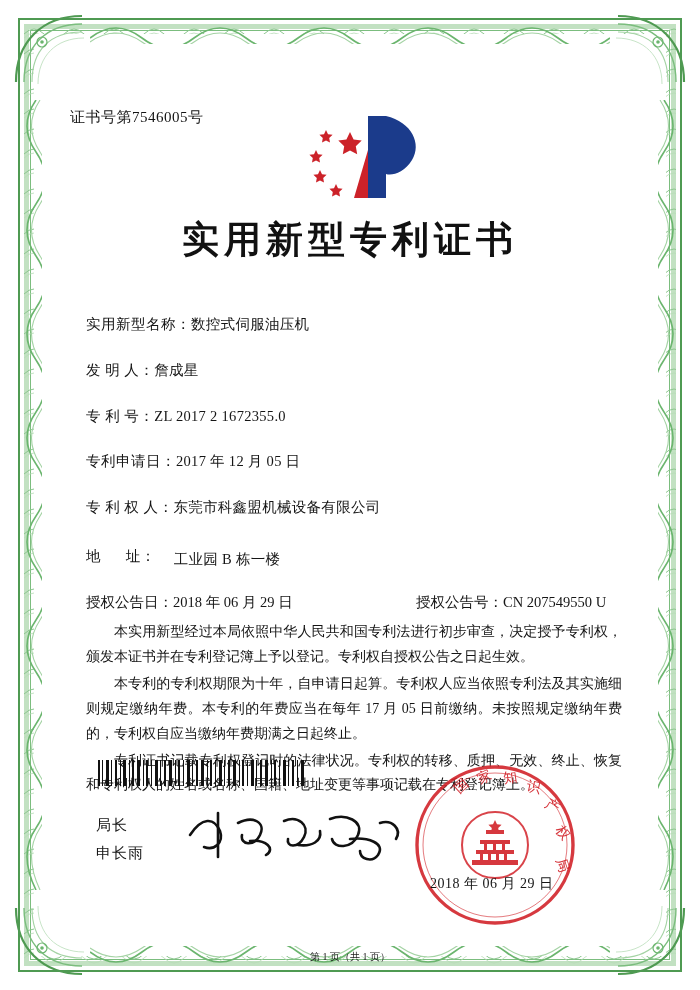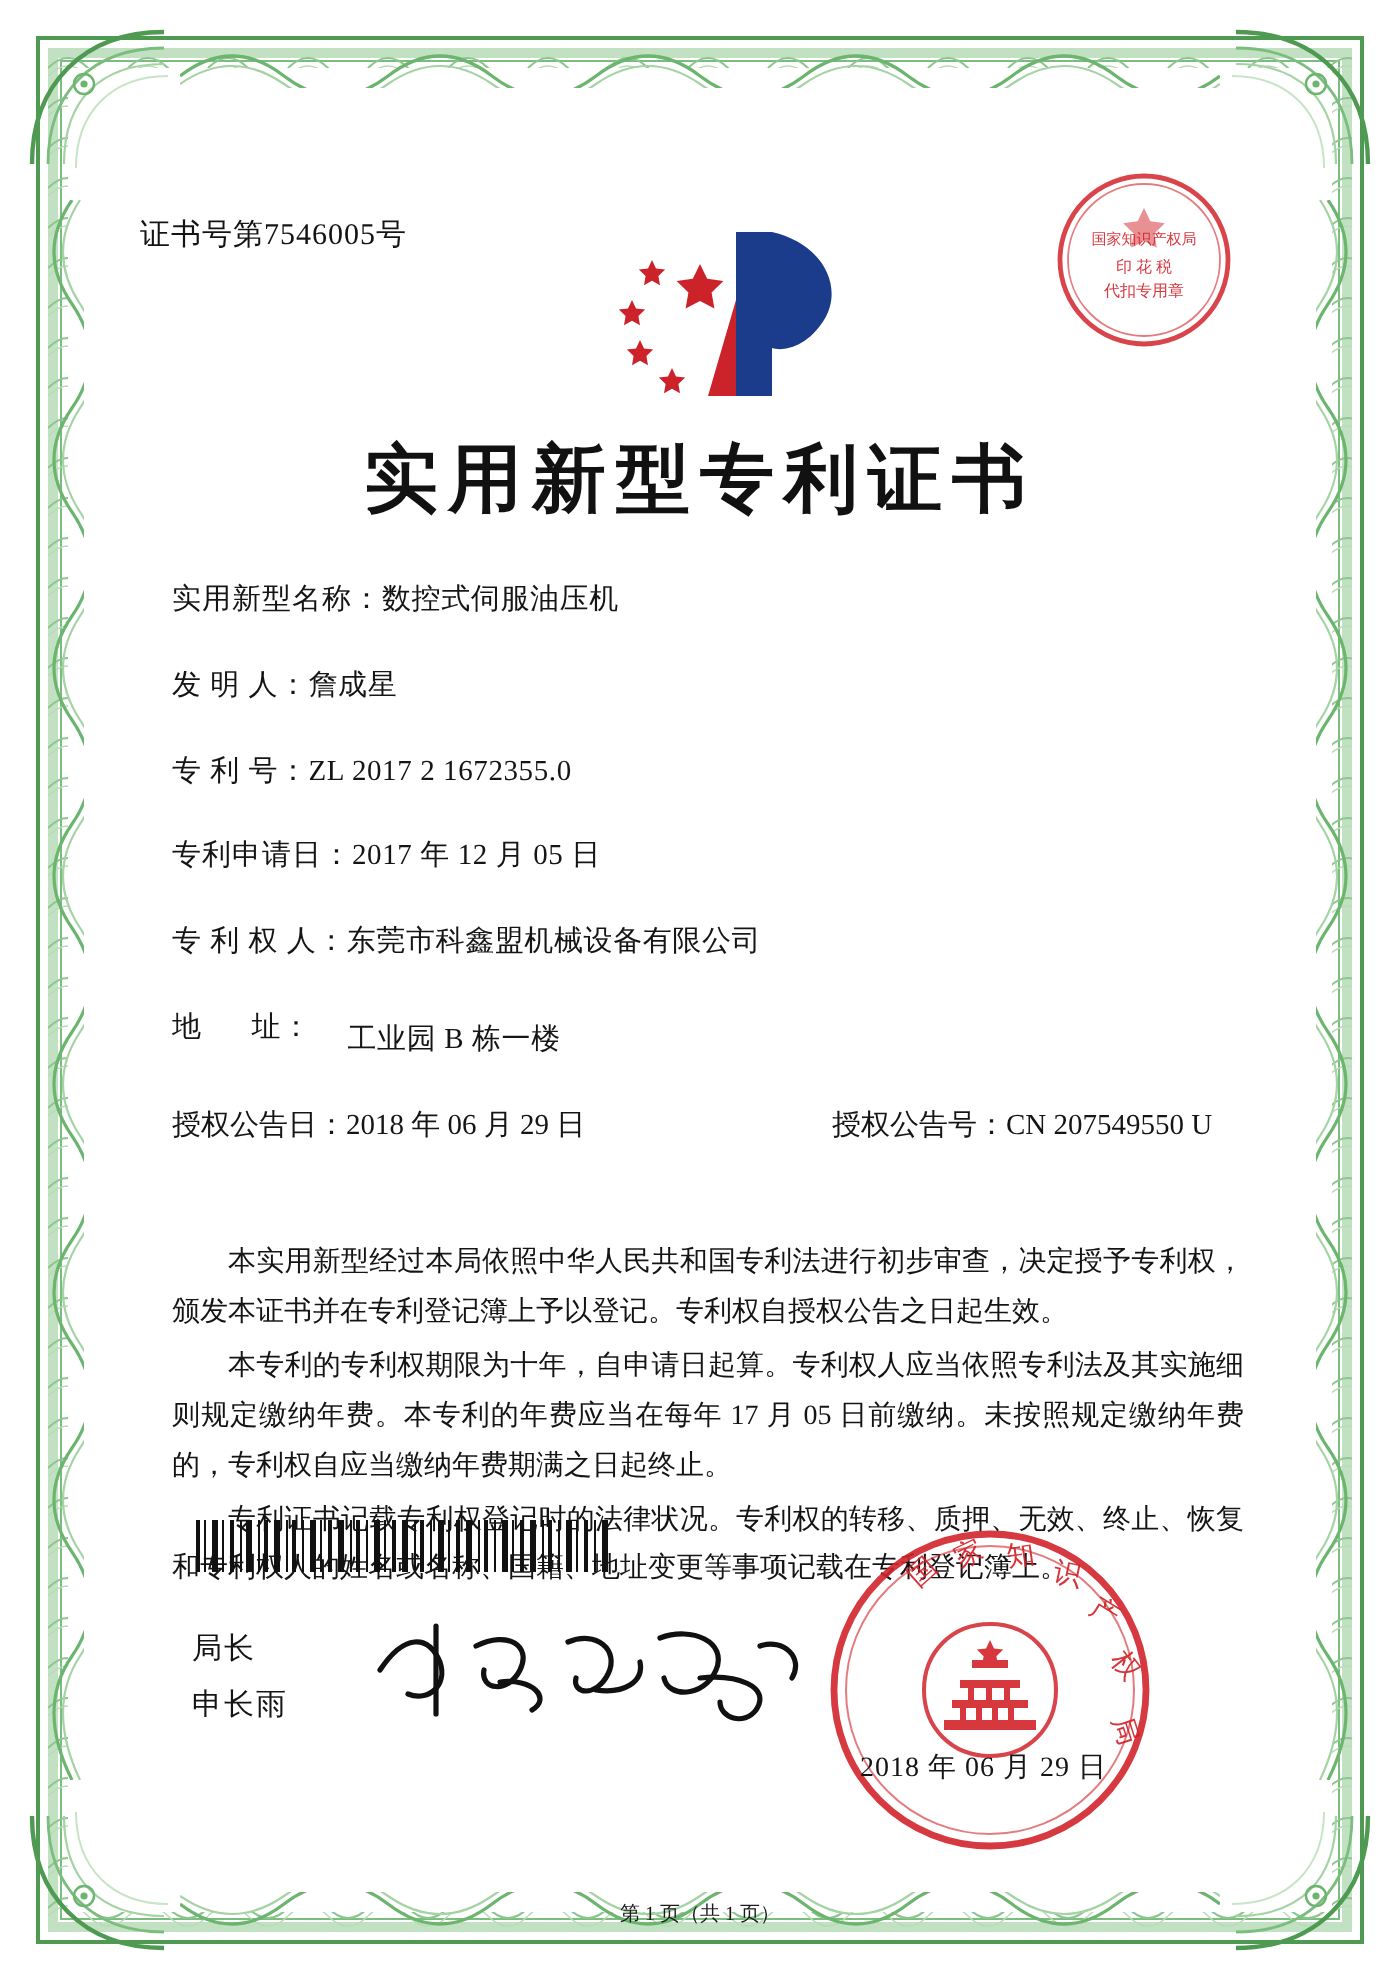--- a/index.html
+++ b/index.html
@@ -125,23 +125,24 @@
   .fields {
     position: absolute;
     left: 28px;
     top: 230px;
     width: 540px;
     font-size: 14.5px;
     color: #151515;
   }
   .field-row {
     display: flex;
-    align-items: flex-start;
+    align-items: center;
     margin-bottom: 21px;
     line-height: 1.5;
+    margin-top: 24px;
   }
   .field-label {
     flex: 0 0 auto;
     white-space: pre;
     letter-spacing: 0.5px;
   }
   .field-value {
     flex: 1 1 auto;
     letter-spacing: 0.3px;
   }
@@ -313,30 +314,20 @@
       <path d="M26 72 C 26 44 44 26 72 26" fill="none" stroke="#c7e4c7" stroke-width="1"></path>
       <circle cx="30" cy="30" r="5" fill="none" stroke="#6bb56e" stroke-width="1.2"></circle>
       <circle cx="30" cy="30" r="1.8" fill="#6bb56e"></circle>
     </svg>
   </div>
 
   <div class="content">
 
     <div class="cert-no">证书号第7546005号</div>
 
-    <div class="stamp-top">
-      <svg width="96" height="96" viewBox="0 0 96 96">
-        <circle cx="48" cy="48" r="42" fill="none" stroke="#d2232a" stroke-width="2.4" opacity="0.85"></circle>
-        <circle cx="48" cy="48" r="38" fill="none" stroke="#d2232a" stroke-width="0.9" opacity="0.6"></circle>
-        <path d="M48 22 l3.2 6.6 7.2 1 -5.2 5.1 1.2 7.2 -6.4-3.4 -6.4 3.4 1.2-7.2 -5.2-5.1 7.2-1z" fill="#d2232a" opacity="0.5"></path>
-        <text x="48" y="40" text-anchor="middle" font-size="7.5" fill="#d2232a" font-family="'Liberation Serif',serif" opacity="0.9">国家知识产权局</text>
-        <text x="48" y="54" text-anchor="middle" font-size="8" fill="#d2232a" font-family="'Liberation Serif',serif" opacity="0.9">印 花 税</text>
-        <text x="48" y="66" text-anchor="middle" font-size="8" fill="#d2232a" font-family="'Liberation Serif',serif" opacity="0.9">代扣专用章</text>
-      </svg>
-    </div>
 
     <div class="logo">
       <svg width="136" height="98" viewBox="0 0 136 98">
         <path d="M96 6 L96 88 L78 88 L78 6 Z" fill="#1b3b8b"></path>
         <path d="M96 6 C 122 12 132 34 122 50 C 114 63 102 66 96 64 Z" fill="#1b3b8b"></path>
         <path d="M78 88 L78 40 L64 88 Z" fill="#cc2229"></path>
         <path d="M60 22 l3.6 7.4 8.1 1.1 -5.9 5.7 1.4 8.1 -7.2-3.8 -7.2 3.8 1.4-8.1 -5.9-5.7 8.1-1.1z" fill="#cc2229"></path>
         <path d="M36 20 l2 4.2 4.6 .6 -3.4 3.2 .8 4.6 -4-2.2 -4 2.2 .8-4.6 -3.4-3.2 4.6-.6z" fill="#cc2229"></path>
         <path d="M26 40 l2 4.2 4.6 .6 -3.4 3.2 .8 4.6 -4-2.2 -4 2.2 .8-4.6 -3.4-3.2 4.6-.6z" fill="#cc2229"></path>
         <path d="M30 60 l2 4.2 4.6 .6 -3.4 3.2 .8 4.6 -4-2.2 -4 2.2 .8-4.6 -3.4-3.2 4.6-.6z" fill="#cc2229"></path>

